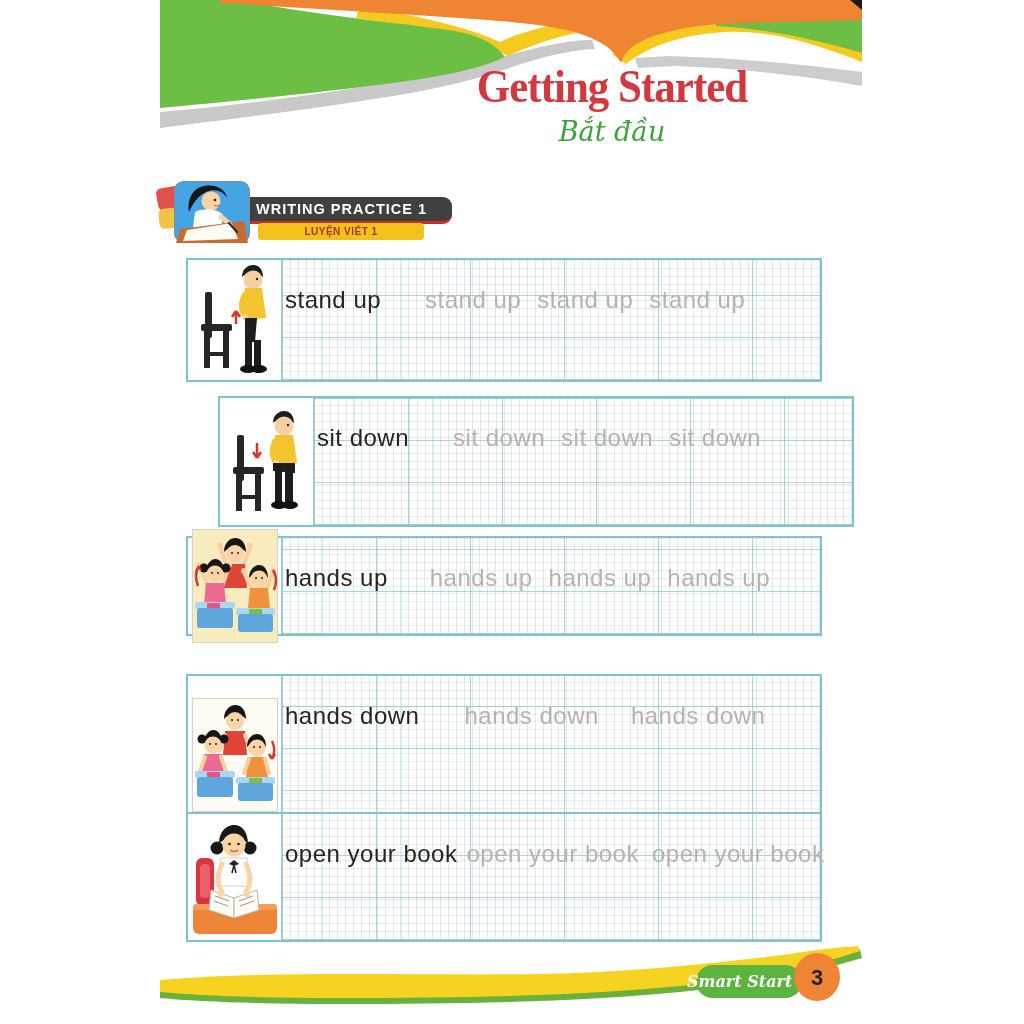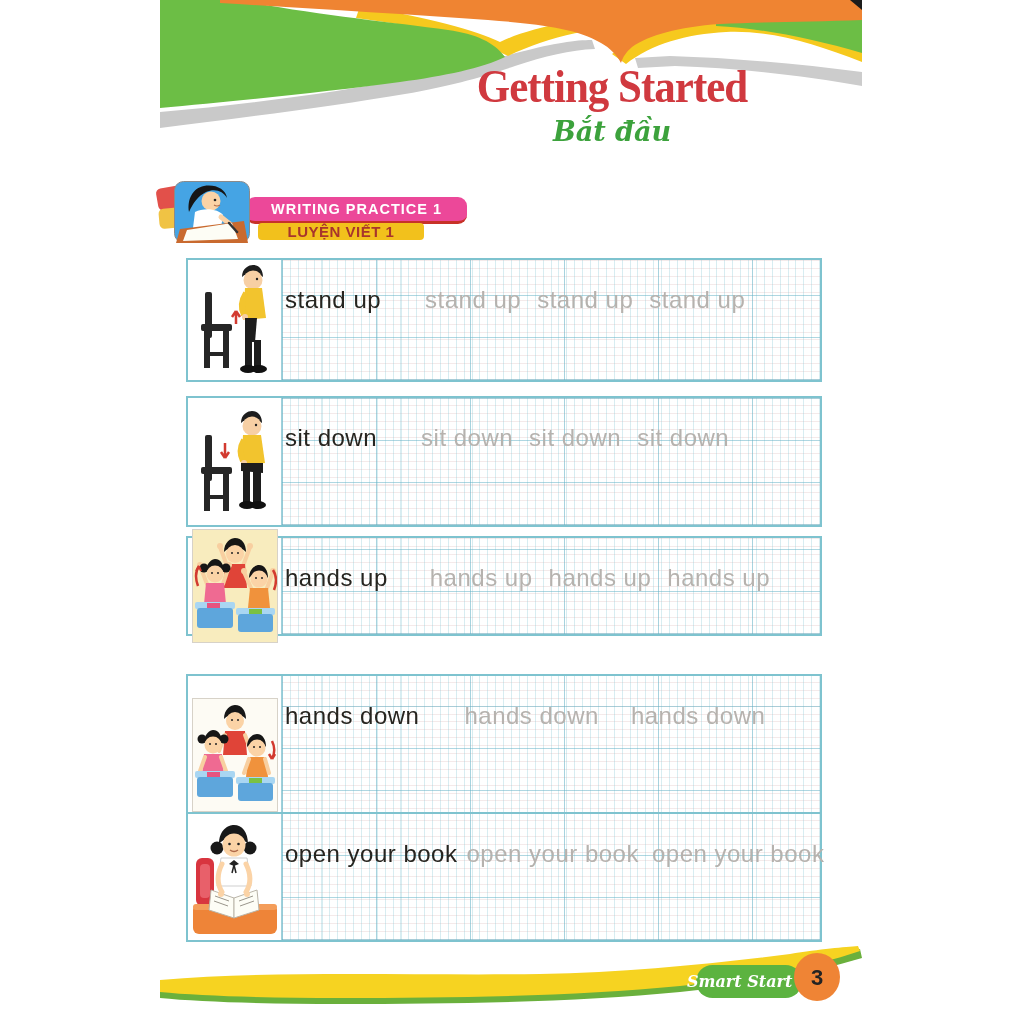--- a/index.html
+++ b/index.html
@@ -6,32 +6,32 @@
   #screen{position:relative;width:1024px;height:1024px;background:#ffffff;overflow:hidden;
           font-family:"Liberation Sans",sans-serif;}
   svg{display:block;}
 
   
   #header-art{position:absolute;left:160px;top:0;}
   #unit-title{position:absolute;left:446px;top:60px;width:332px;text-align:center;
     font-family:"Liberation Serif",serif;font-weight:700;font-size:43px;color:#d0393f;
     letter-spacing:-1px;transform:scaleY(1.08);transform-origin:top;}
   #unit-subtitle{position:absolute;left:446px;top:116px;width:332px;text-align:center;
-    font-family:"DejaVu Serif",serif;font-style:italic;font-weight:700;font-size:27px;color:#3ca23c;}
+    font-family:"DejaVu Serif",serif;font-style:italic;font-weight:400;font-size:27px;color:#3ca23c;}
 
   
   #badge{position:absolute;left:155px;top:181px;width:330px;height:66px;}
   .tab{position:absolute;border-radius:5px;}
   #tab-red{left:2px;top:6px;width:26px;height:22px;background:#e2504a;transform:rotate(-10deg);}
   #tab-yellow{left:4px;top:27px;width:26px;height:20px;background:#f0c344;transform:rotate(-5deg);}
-  #badge-pill{position:absolute;left:91px;top:16px;width:221px;height:27px;border-radius:9px;
-    background:#ec4899;border-bottom:3px solid #c73228;box-sizing:border-box;
+  #badge-pill{position:absolute;left:76px;top:16px;width:221px;height:27px;border-radius:9px;
+    background:#404040;border-bottom:3px solid #c73228;box-sizing:border-box;
     color:#ffffff;font-weight:700;font-size:14.5px;letter-spacing:1px;text-align:center;line-height:25px;}
   #badge-sub{position:absolute;left:103px;top:42px;width:166px;height:17px;border-radius:4px;
-    background:#f2c11c;color:#a8352c;font-weight:700;font-size:15px;letter-spacing:.5px;
+    background:#f2c11c;color:#a8352c;font-weight:700;font-size:10px;letter-spacing:.5px;
     text-align:center;line-height:17px;}
   #badge-icon{position:absolute;left:19px;top:0;}
 
   
   .row{position:absolute;left:186px;width:636px;border:2px solid #7ec3cf;background:#ffffff;
        display:flex;box-sizing:border-box;}
   .pic{width:93px;flex:0 0 93px;display:flex;align-items:center;justify-content:center;background:#fff;}
   .pic .frame{border:1px solid #d7d2c8;background:#fff;}
   .grid-area{flex:1;position:relative;border-left:1px solid #9fd0da;
     background-image:
@@ -123,21 +123,21 @@
     <div class="grid-area">
       <div class="words">
         <span class="word">stand up</span>
         <span class="trace">stand up</span>
         <span class="trace">stand up</span>
         <span class="trace">stand up</span>
       </div>
     </div>
   </div>
 
-  <div class="row r2" style="top:396px;height:131px;">
+  <div class="row r2" style="top:396px;height:131px;margin-left:32px;">
     <div class="pic">
       <svg width="80" height="114" viewBox="0 0 80 114">
         <rect x="10" y="30" width="7" height="46" rx="2" fill="#262626"></rect>
         <rect x="6" y="62" width="31" height="7" rx="2" fill="#262626"></rect>
         <rect x="9" y="69" width="6" height="37" fill="#262626"></rect>
         <rect x="28" y="69" width="6" height="37" fill="#262626"></rect>
         <rect x="9" y="90" width="25" height="4" fill="#262626"></rect>
         <path d="M30,38 L30,53 M30,53 l-4,-6 M30,53 l4,-6" stroke="#d23a30" stroke-width="2.5" fill="none"></path>
         <path fill="#1d1d1d" d="M46,18 C46,9 53,6 57,6 C64,6 67,12 67,18 C61,13 51,13 46,18 Z"></path>
         <circle cx="57" cy="21" r="9.5" fill="#f7cfa4"></circle>

